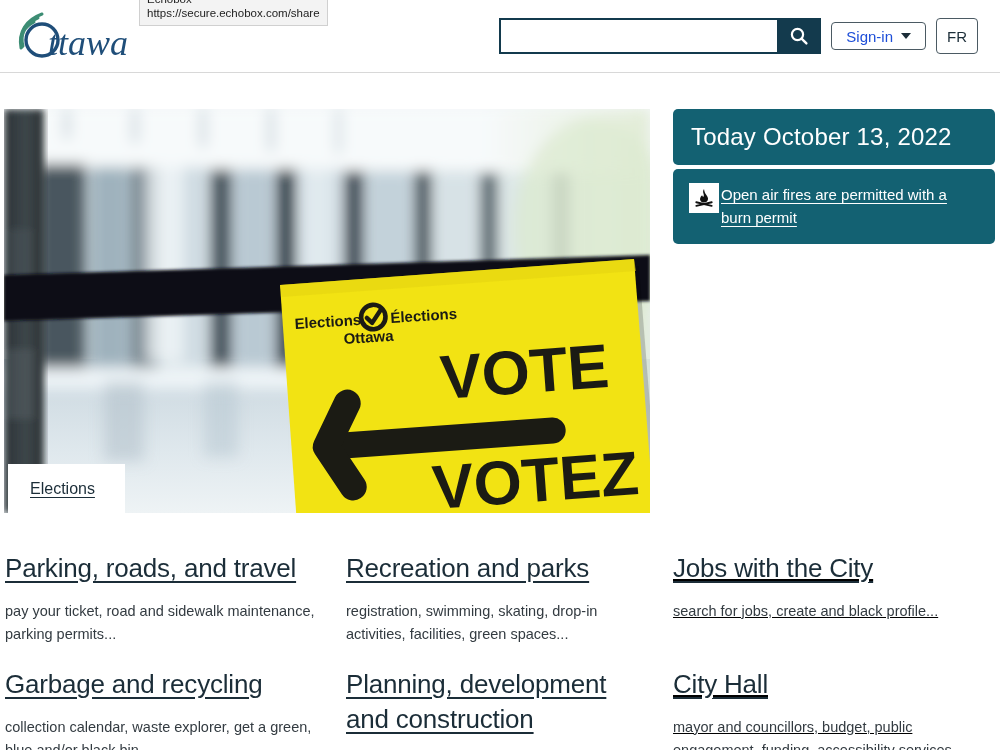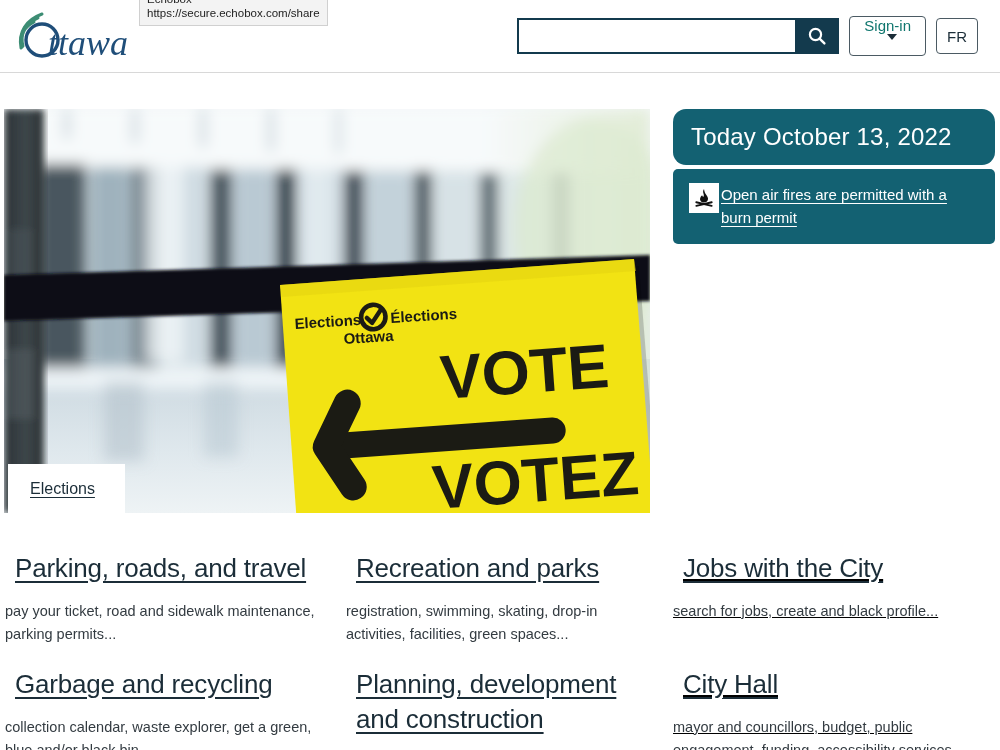--- a/index.html
+++ b/index.html
@@ -65,31 +65,30 @@
     font-family: "Liberation Sans", sans-serif;
   }
   .search-btn {
     width: 44px;
     background: #133a4d;
     border: 2px solid #133a4d;
     display: flex; align-items: center; justify-content: center;
     cursor: pointer;
   }
   .sign-in-btn {
-    height: 40px;
+    height: 28px;
     border: 1px solid #4b5a63;
     border-radius: 4px;
     background: #ffffff;
     padding: 0 14px;
     font-size: 15px;
-    color: #0f766e;
+    color: #1d4ed8;
     display: flex; align-items: center;
     cursor: pointer;
     font-family: "Liberation Sans", sans-serif;
-    flex-direction: column;
   }
   .sign-in-btn .caret2 {
     display: inline-block;
     margin-left: 8px;
     width: 0; height: 0;
     border-left: 5px solid transparent;
     border-right: 5px solid transparent;
     border-top: 6px solid #1b2d38;
   }
   .fr-btn {
@@ -148,21 +147,21 @@
   }
 
   
   .today-panel {
     position: absolute;
     left: 673px; top: 36px;
     width: 322px;
   }
   .today-head {
     background: #136172;
-    border-radius: 13px;
+    border-radius: 5px;
     color: #ffffff;
     font-size: 24px;
     padding: 14px 18px;
     letter-spacing: 0.2px;
   }
   .today-alert {
     margin-top: 4px;
     background: #136172;
     border-radius: 5px;
     padding: 14px 16px;
@@ -196,21 +195,20 @@
     row-gap: 0;
   }
   .cell-title {
     display: block;
     font-size: 26px;
     color: #1b2d38;
     text-decoration: underline;
     text-underline-offset: 4px;
     line-height: 1.33;
     letter-spacing: -0.2px;
-    margin-left: 10px;
   }
   .cell-desc {
     margin-top: 14px;
     font-size: 14.5px;
     color: #333b41;
     line-height: 1.6;
   }
   .row1 { position: absolute; top: 0; left: 0; width: 1000px; height: 140px; }
   .row2 { position: absolute; top: 116px; left: 0; width: 1000px; }
   .slot { position: absolute; }

